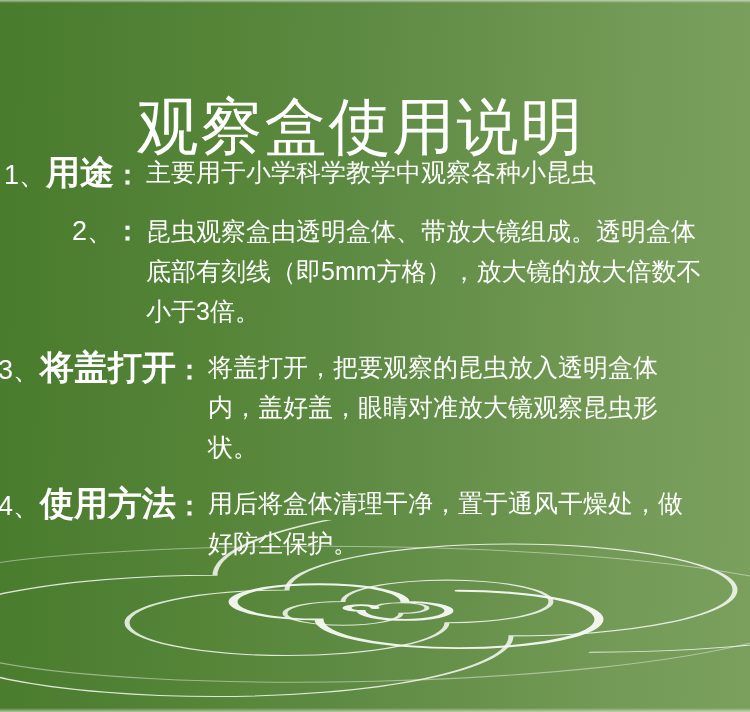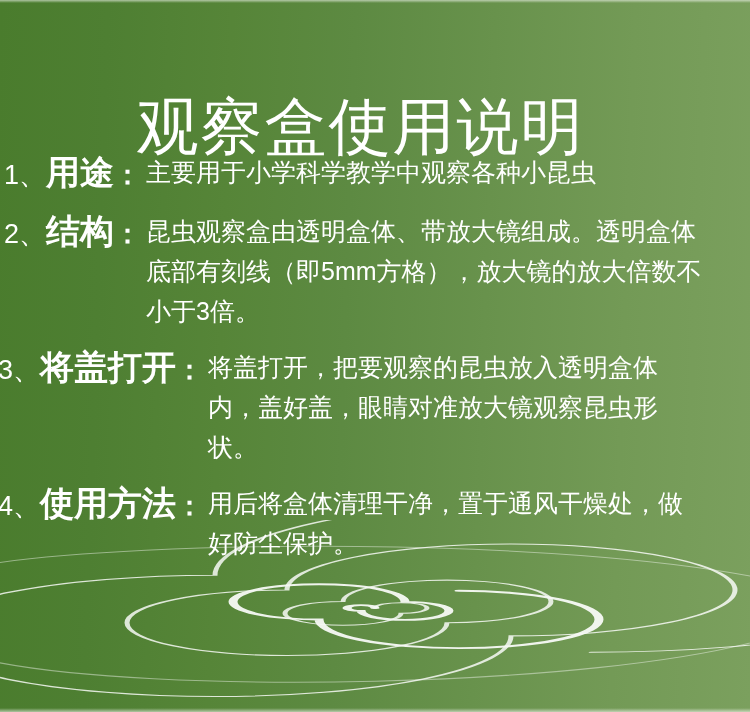--- a/index.html
+++ b/index.html
@@ -162,21 +162,20 @@
         <span class="num">1、</span>
           <span class="label">用途</span>
           <span class="colon">：</span>
       </div>
       <div class="body">主要用于小学科学教学中观察各种小昆虫</div>
     </div>
 
     <div class="item item-2">
       <div class="item-head">
         <span class="num">2、</span>
-          <span class="label">结构</span>
           <span class="colon">：</span>
       </div>
       <div class="body">昆虫观察盒由透明盒体、带放大镜组成。透明盒体底部有刻线（即5mm方格），放大镜的放大倍数不小于3倍。</div>
     </div>
 
     <div class="item item-3">
       <div class="item-head">
         <span class="num">3、</span>
           <span class="label">将盖打开</span>
           <span class="colon">：</span>

